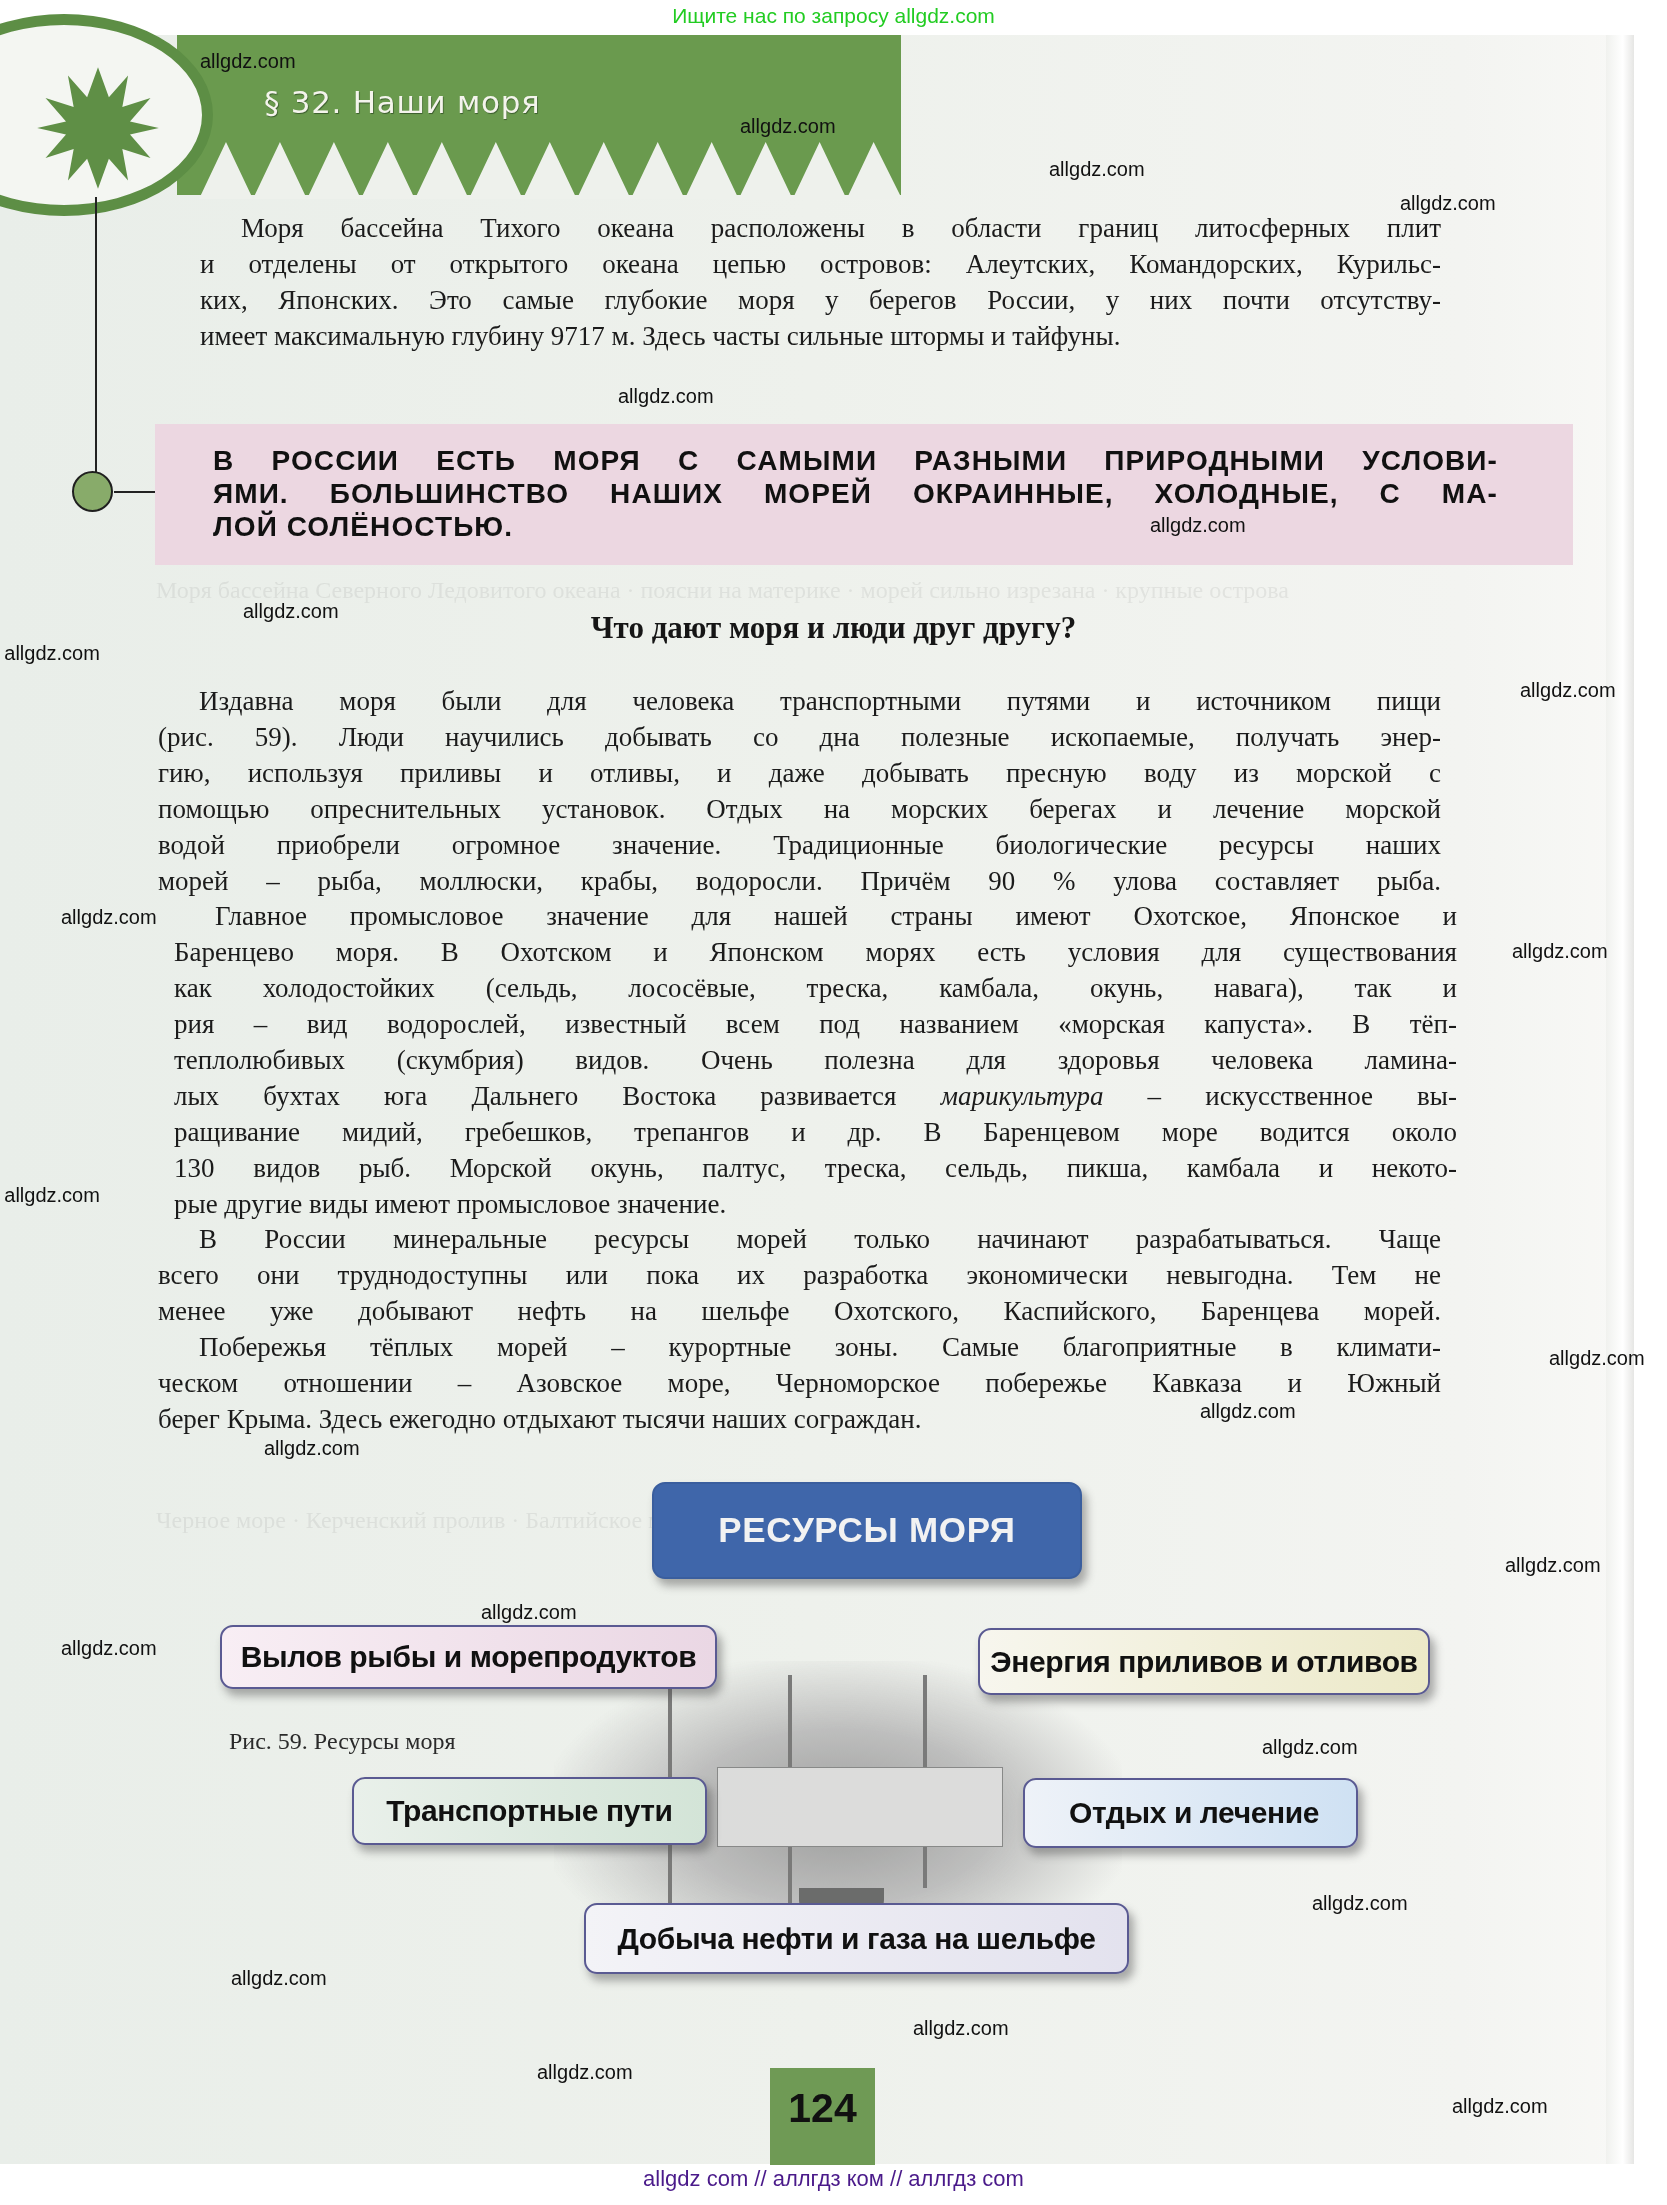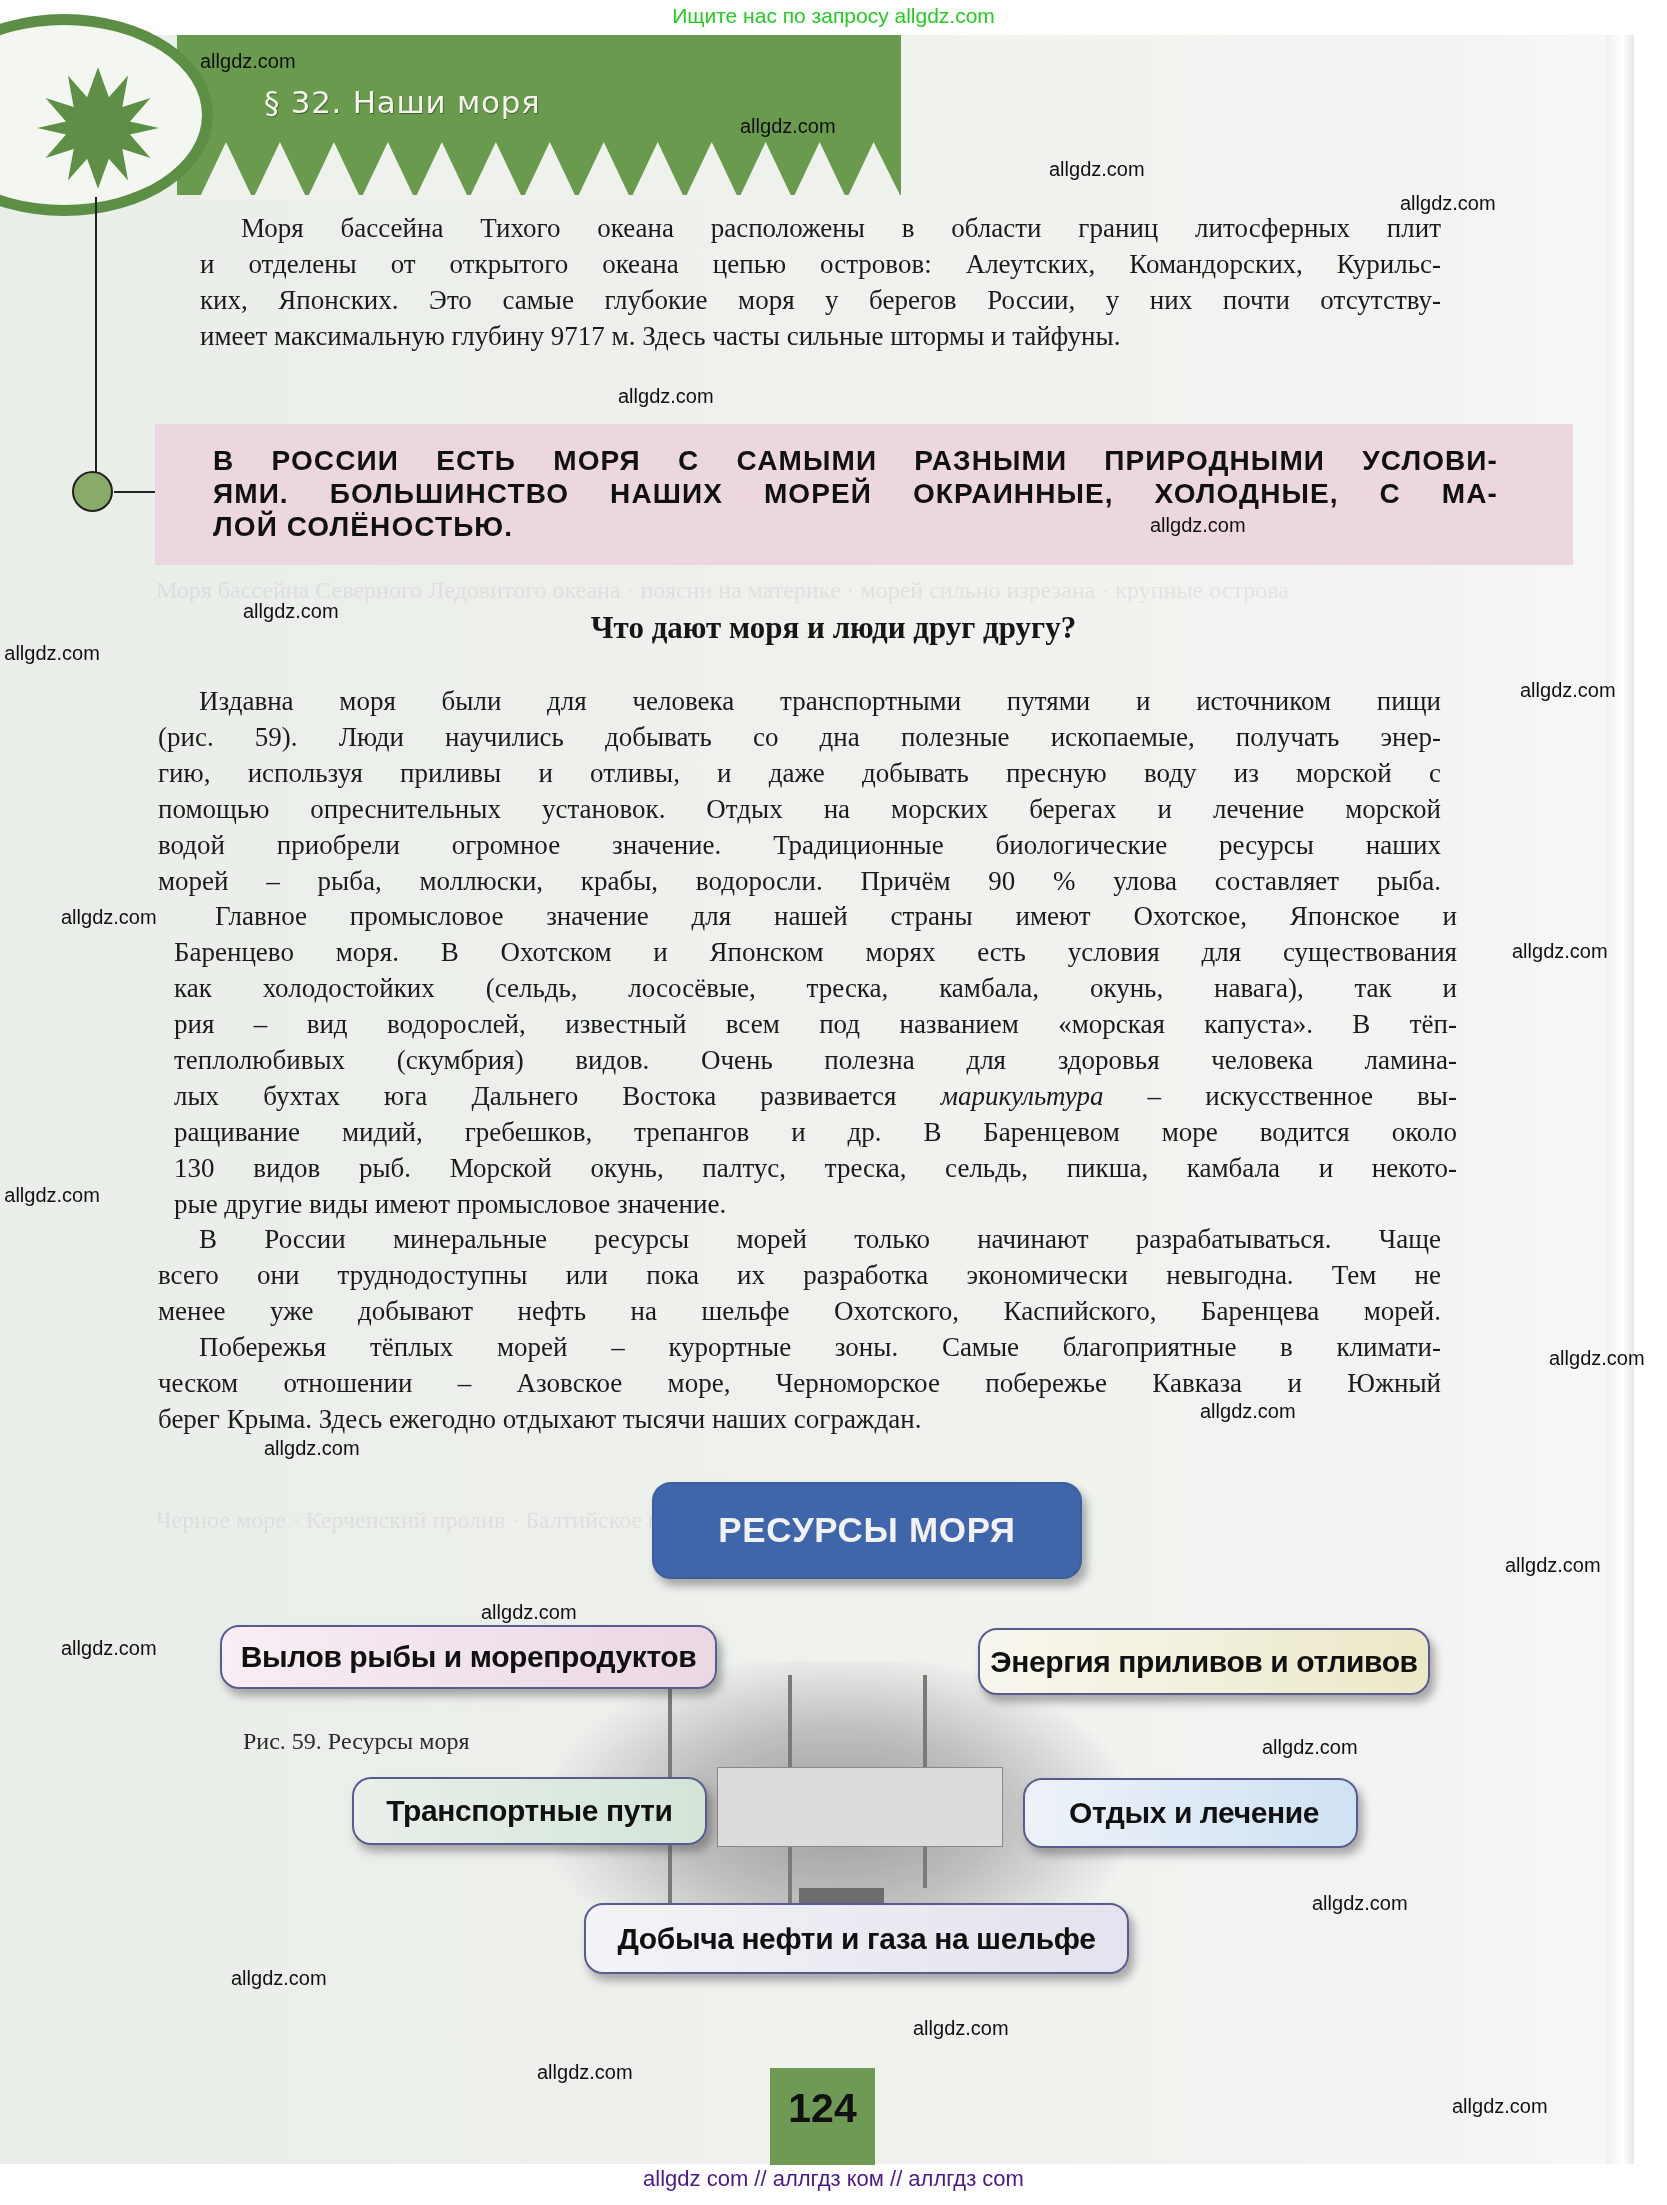--- a/index.html
+++ b/index.html
@@ -23,28 +23,28 @@
   .callout { position:absolute; left:155px; top:424px; width:1418px; height:141px; background:#ecd7e1; }
   .callout-text { position:absolute; left:213px; top:444px; width:1285px; font-family:"Liberation Sans", sans-serif; font-weight:bold; font-size:28px; line-height:33px; letter-spacing:1.1px; color:#111; }
   .callout-text span { display:block; text-align:justify; text-align-last:justify; }
   .callout-text span.last { text-align-last:left; }
   .subheading { position:absolute; left:0; width:1667px; top:610px; text-align:center; font-size:31px; font-weight:bold; color:#161616; }
   .diagram { position:absolute; left:213px; top:1476px; width:1278px; height:568px; }
   .photo { position:absolute; left:341px; top:185px; width:568px; height:312px; background:radial-gradient(ellipse at center,#8f8f8f 0%,#b6b6b6 40%,rgba(230,232,228,0) 75%); opacity:0.85; }
   .photo .ship { position:absolute; left:163px; top:106px; width:284px; height:78px; background:#d9d9d9; border:1.4px solid #777; }
   .photo .crane { position:absolute; width:4.3px; height:234px; background:#666; top:14px; }
   .photo .tug { position:absolute; left:245px; top:227px; width:85px; height:25.6px; background:#555; border-radius:0 0 14px 14px; }
-  .box { position:absolute; border:2.1px solid #5a5a92; border-radius:19px; box-shadow:4.3px 7px 8.5px rgba(80,80,80,0.45); display:flex; align-items:center; justify-content:center; font-family:"Liberation Sans", sans-serif; font-weight:bold; color:#111; font-size:30px; letter-spacing:-0.4px; box-sizing:border-box; }
+  .box { position:absolute; border:2.1px solid #5a5a92; border-radius:13px; box-shadow:4.3px 7px 8.5px rgba(80,80,80,0.45); display:flex; align-items:center; justify-content:center; font-family:"Liberation Sans", sans-serif; font-weight:bold; color:#111; font-size:30px; letter-spacing:-0.4px; box-sizing:border-box; }
   .box-main { left:439px; top:5.7px; width:430px; height:97px; background:#3f66aa; border-color:#3a5e9e; color:#f2f2f2; font-size:35px; letter-spacing:0.7px; }
   .box-fish { left:7px; top:149px; width:497px; height:64px; background:linear-gradient(90deg,#f8eef4,#ead7e4); }
   .box-energy { left:765px; top:152px; width:452px; height:67px; background:linear-gradient(90deg,#f7f6ee,#ece9c8); }
   .box-transport { left:139px; top:301px; width:355px; height:68px; background:linear-gradient(90deg,#e9f0ea,#d3e4d7); }
   .box-rest { left:810px; top:302px; width:335px; height:70px; background:linear-gradient(90deg,#eef2f8,#cfe1f3);padding-left:7px; }
   .box-oil { left:371px; top:427px; width:545px; height:71px; background:linear-gradient(90deg,#f3f3f7,#e3e2ee); }
-  .caption { position:absolute; left:243px; top:1728px; font-size:24px; color:#2a2a2a; }
+  .caption { position:absolute; left:229px; top:1728px; font-size:24px; color:#2a2a2a; }
   .pagenum-box { position:absolute; left:770px; top:2068px; width:105px; height:97px; background:#6f9a55; }
   .pagenum { position:absolute; left:770px; top:2085px; width:105px; text-align:center; font-family:"Liberation Sans", sans-serif; font-weight:bold; font-size:41px; color:#111; }
   .bottom-banner { position:absolute; left:0; top:2165px; width:1667px; height:40px; background:#fff; text-align:center; }
   .bottom-banner span { display:inline-block; margin-top:1.4px; font-family:"Liberation Sans", sans-serif; font-size:22px; color:#4a1a8a; }
   .wm { position:absolute; font-family:"Liberation Sans", sans-serif; font-size:20px; color:#111; }
   .ghost { position:absolute; left:156px; width:1420px; color:rgba(90,90,90,0.10); font-size:24px; line-height:31px; }
 </style>
 </head>
 <body>
 

